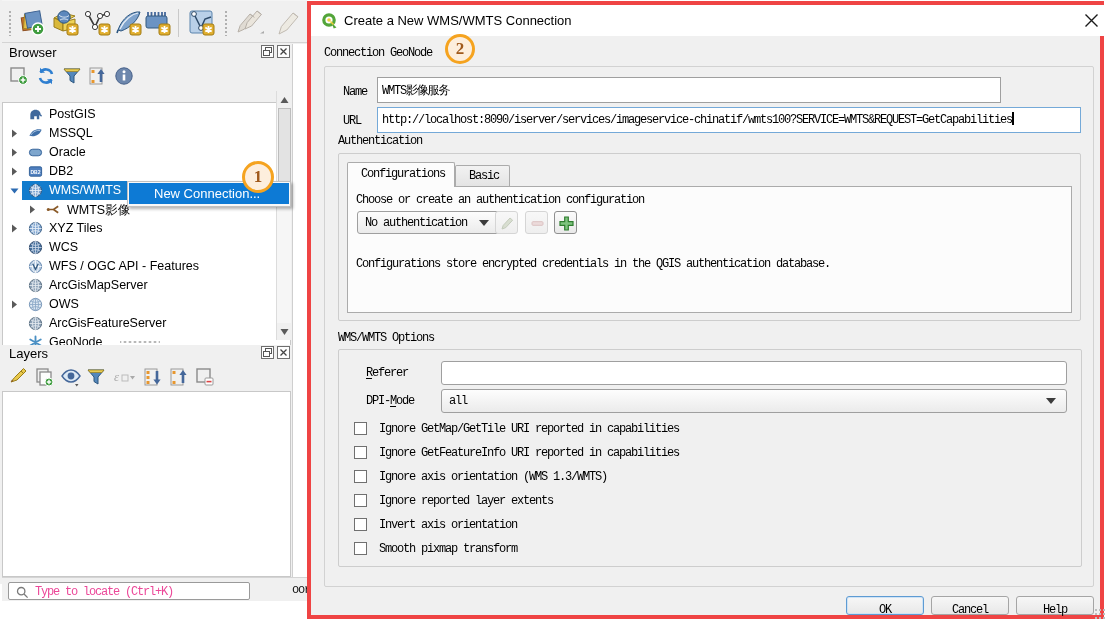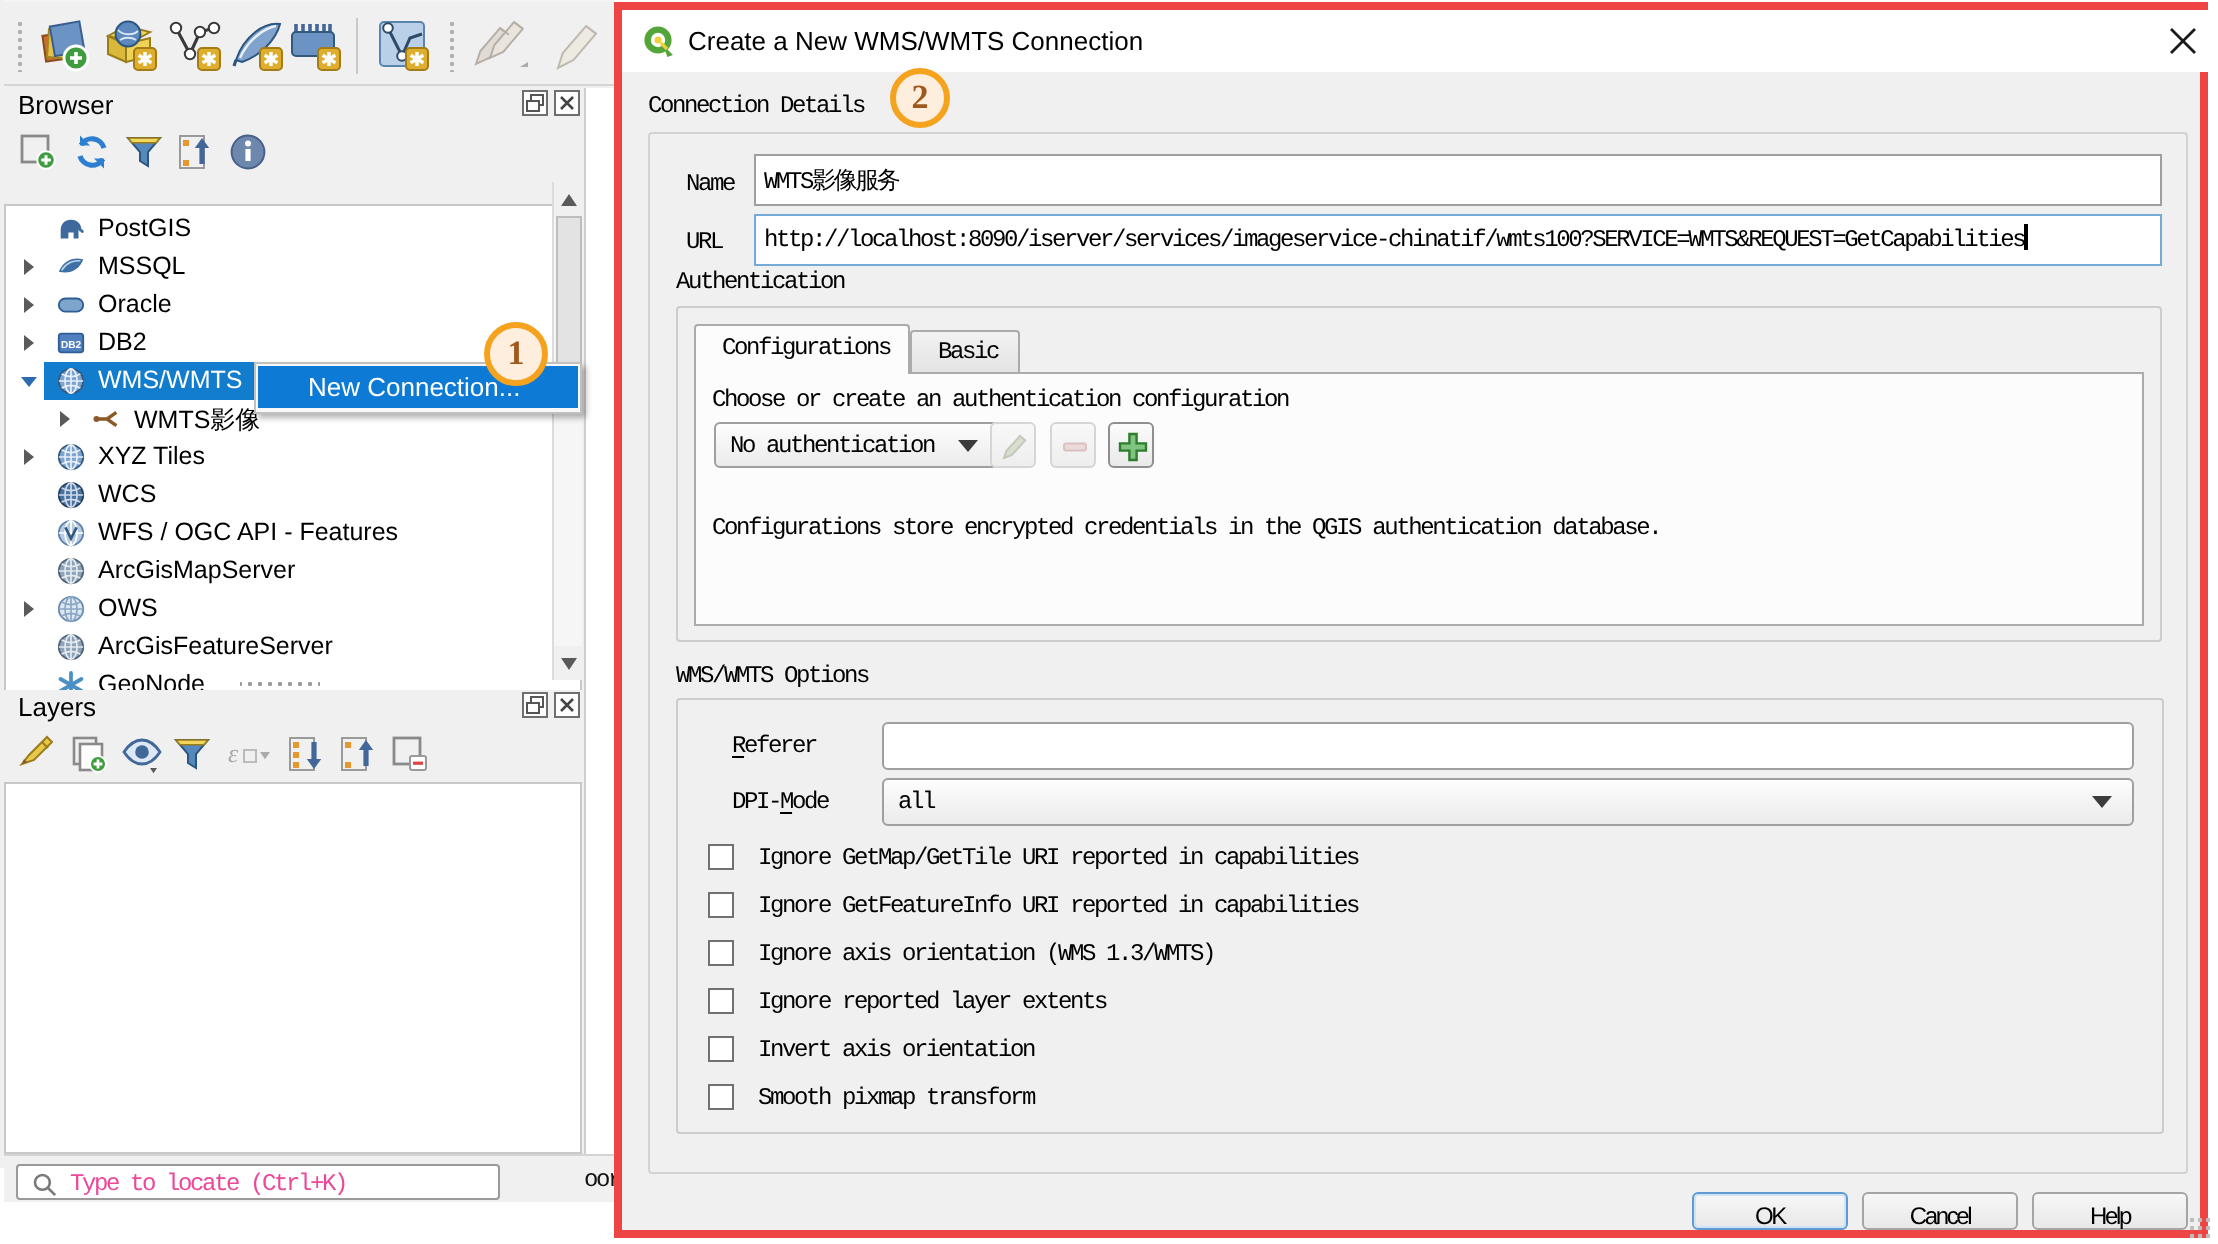--- a/index.html
+++ b/index.html
@@ -99,21 +99,21 @@
   .tab .tl { position:absolute; font-family:"Liberation Mono", monospace; font-size:12px; letter-spacing:-1.2px; color:#000; white-space:nowrap; }
   .tabpane { position:absolute; background:#fcfcfc; border:1px solid #ababab; z-index:2; }
 
   .cbrow { position:absolute; }
   .cb { position:absolute; left:0; top:0; width:13px; height:13px; background:#fff; border:1px solid #707070; }
   .cbl { position:absolute; left:25px; top:0; }
 
   .btn { position:absolute; width:78px; height:19px; background:linear-gradient(#f7f7f7,#e8e8e8);
     border:1px solid #a5a5a5; border-radius:3px; text-align:center; }
   .btn.default { border-color:#5e9bd3; box-shadow:0 0 0 1px #cfe3f5 inset; }
-  .btn .bl { position:relative; top:2px; font-family:Liberation Sans, sans-serif; font-size:12px; letter-spacing:-1.2px; color:#000; }
+  .btn .bl { position:relative; top:2px; font-family:Liberation Mono, monospace; font-size:12px; letter-spacing:-1.2px; color:#000; }
 
   #size-grip { left:783px; top:603px; width:12px; height:12px;
     background-image:radial-gradient(circle, #bdbdbd 1px, transparent 1.3px);
     background-size:4px 4px; }
 
   .u { text-decoration:underline; text-underline-offset:2px; }
 </style>
 </head>
 <body>
 
@@ -514,25 +514,25 @@
       <circle cx="8" cy="8" r="1.8" fill="#f0d13c"></circle>
       <path d="M10 10l5.5 5.5-2.8 1-1.2-3.2z" fill="#53a53a"></path>
       <path d="M9.5 9.5l3 3" stroke="#f0d13c" stroke-width="1.6"></path>
     </svg>
     <span id="dlg-title">Create a New WMS/WMTS Connection</span>
     <svg id="dlg-close" viewBox="0 0 17 17">
       <path d="M2.5 2.5l12 12M14.5 2.5l-12 12" stroke="#1a1a1a" stroke-width="1.4"></path>
     </svg>
   </div>
 
-  <span class="abs mono" style="left:13px; top:41px">Connection Details</span>
+  <span class="abs mono" style="left:13px; top:41px">Connection GeoNode</span>
   <div class="gbox" style="left:13px; top:61px; width:770px; height:521px"></div>
 
   <span class="abs mono" style="left:32px; top:80px">Name</span>
-  <div class="tinput" style="left:66px; top:72px; width:704px; height:26px">
+  <div class="tinput" style="left:66px; top:72px; width:624px; height:26px">
     <span class="tv mono">WMTS影像服务</span>
   </div>
 
   <span class="abs mono" style="left:32px; top:109px">URL</span>
   <div class="tinput" style="left:66px; top:102px; width:704px; height:26px; border-color:#74a9d8">
     <span class="tv mono" style="white-space:nowrap"><span>http://localhost:8090/iserver/services/imageservice-chinatif/wmts100?SERVICE=WMTS&amp;REQUEST=GetCapabilities</span><span style="display:inline-block; width:2px; height:13px; background:#000; vertical-align:-2px"></span></span>
   </div>
 
   <span class="abs mono" style="left:27px; top:129px">Authentication</span>
   <div class="gbox2" style="left:27px; top:148px; width:743px; height:168px"></div>

